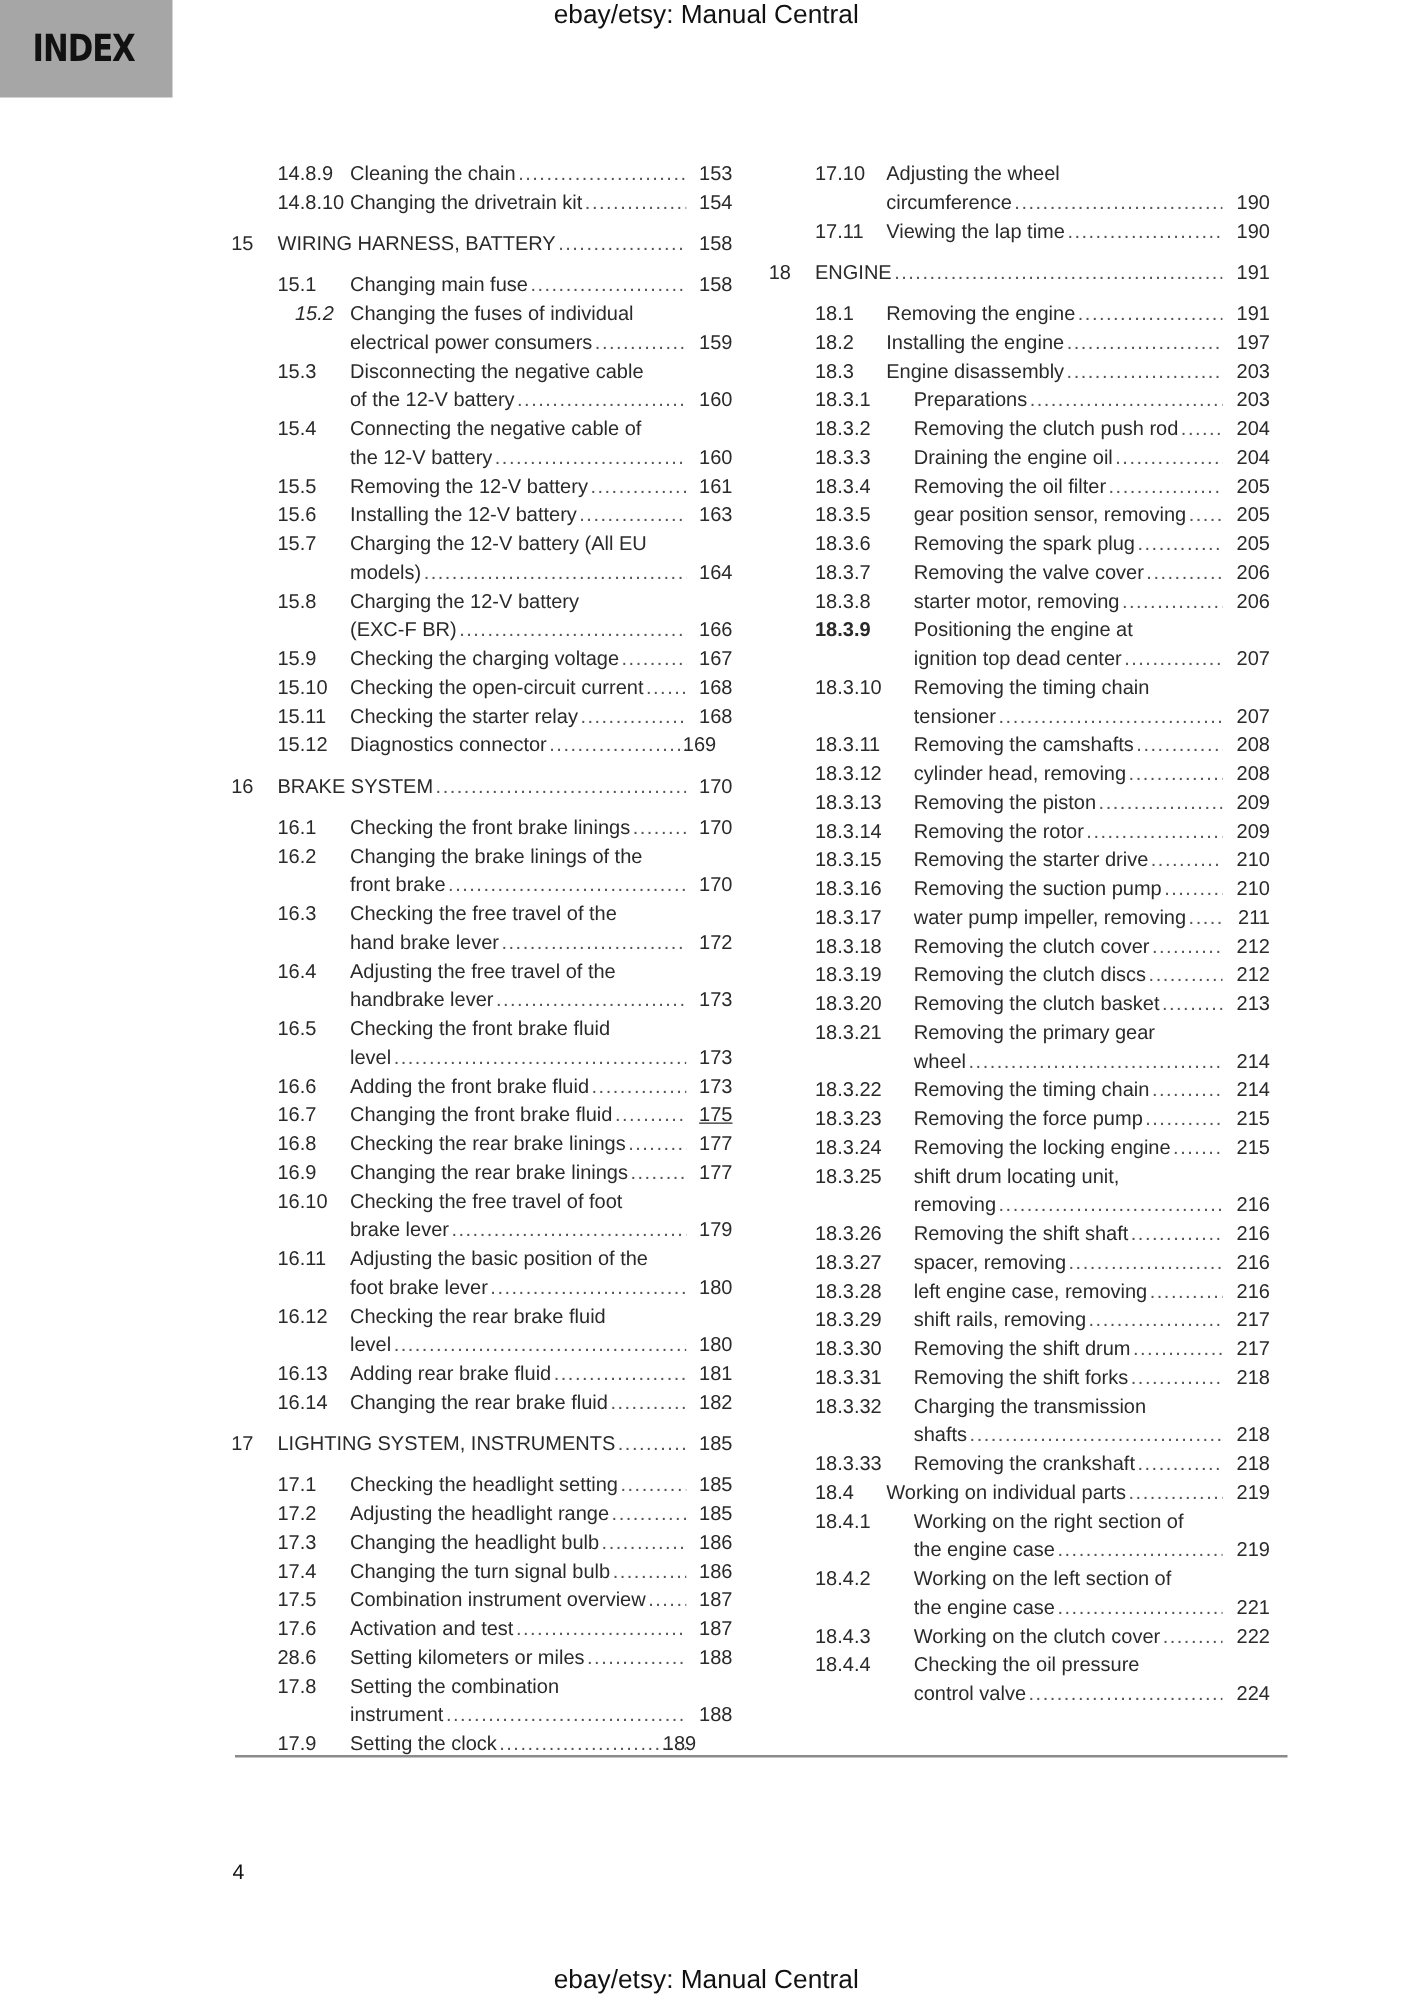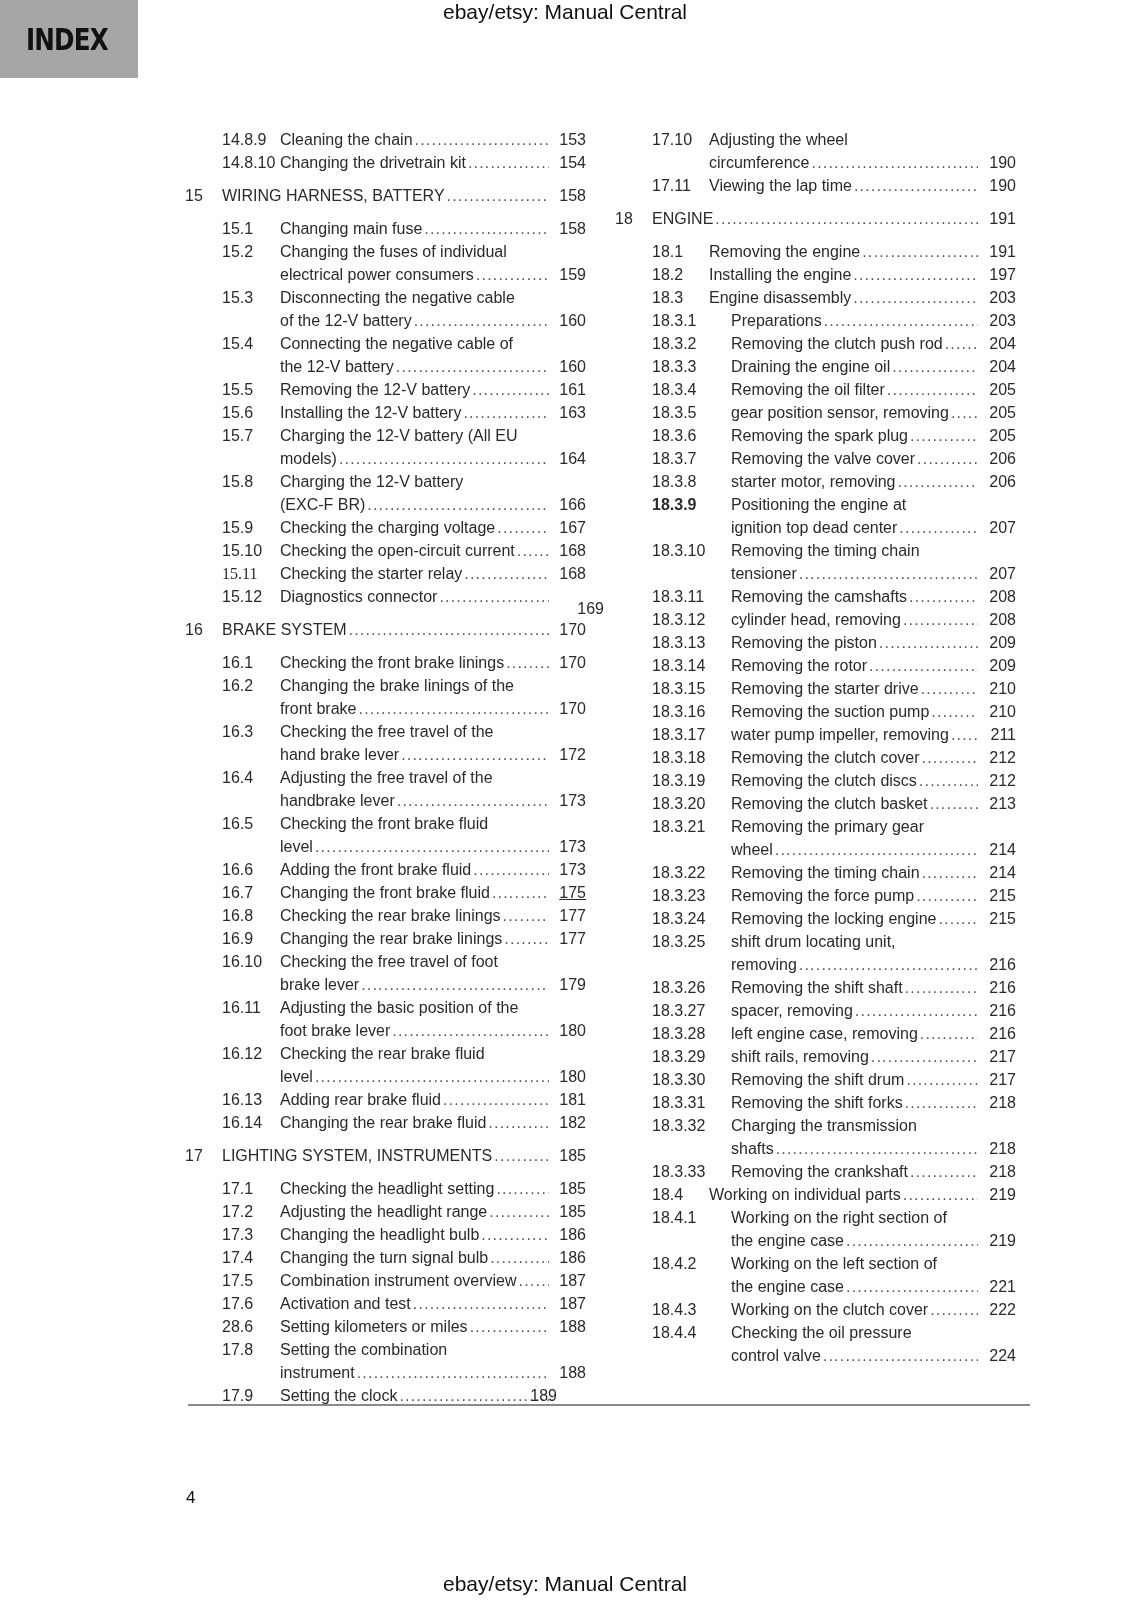--- a/index.html
+++ b/index.html
@@ -43,21 +43,21 @@
       <span class="num" style="left: 185px;">15</span>
       <span class="title" style="left: 222px; top: 0px; width: 327px;"><span class="t">WIRING HARNESS, BATTERY</span><span style="letter-spacing: 1.2px; color: rgb(85, 85, 85);">........................................................................................................................</span></span>
       <span class="page" style="left: 550px; top: 0px;">158</span>
     </div>
     <div class="entry" style="left: 0px; top: 219px;">
       <span class="num" style="left: 222px;">15.1</span>
       <span class="title" style="left: 280px; top: 0px; width: 269px;"><span class="t">Changing main fuse</span><span style="letter-spacing: 1.2px; color: rgb(85, 85, 85);">........................................................................................................................</span></span>
       <span class="page" style="left: 550px; top: 0px;">158</span>
     </div>
     <div class="entry" style="left: 0px; top: 242px;">
-      <span class="num" style="left: 222px;">15.2</span>
+      <span class="num" style="left: 236px; font-style: italic;">15.2</span>
       <span class="title" style="left: 280px; top: 0px; width: 306px;"><span class="t">Changing the fuses of individual</span></span>
       <span class="title" style="left: 280px; top: 23px; width: 269px;"><span class="t">electrical power consumers</span><span style="letter-spacing: 1.2px; color: rgb(85, 85, 85);">........................................................................................................................</span></span>
       <span class="page" style="left: 550px; top: 23px;">159</span>
     </div>
     <div class="entry" style="left: 0px; top: 288px;">
       <span class="num" style="left: 222px;">15.3</span>
       <span class="title" style="left: 280px; top: 0px; width: 306px;"><span class="t">Disconnecting the negative cable</span></span>
       <span class="title" style="left: 280px; top: 23px; width: 269px;"><span class="t">of the 12-V battery</span><span style="letter-spacing: 1.2px; color: rgb(85, 85, 85);">........................................................................................................................</span></span>
       <span class="page" style="left: 550px; top: 23px;">160</span>
     </div>
@@ -93,28 +93,28 @@
       <span class="num" style="left: 222px;">15.9</span>
       <span class="title" style="left: 280px; top: 0px; width: 269px;"><span class="t">Checking the charging voltage</span><span style="letter-spacing: 1.2px; color: rgb(85, 85, 85);">........................................................................................................................</span></span>
       <span class="page" style="left: 550px; top: 0px;">167</span>
     </div>
     <div class="entry" style="left: 0px; top: 541px;">
       <span class="num" style="left: 222px;">15.10</span>
       <span class="title" style="left: 280px; top: 0px; width: 269px;"><span class="t">Checking the open-circuit current</span><span style="letter-spacing: 1.2px; color: rgb(85, 85, 85);">........................................................................................................................</span></span>
       <span class="page" style="left: 550px; top: 0px;">168</span>
     </div>
     <div class="entry" style="left: 0px; top: 564px;">
-      <span class="num" style="left: 222px; font-family: Liberation Serif, serif;">15.11</span>
+      <span class="num" style="left: 222px;">15.11</span>
       <span class="title" style="left: 280px; top: 0px; width: 269px;"><span class="t">Checking the starter relay</span><span style="letter-spacing: 1.2px; color: rgb(85, 85, 85);">........................................................................................................................</span></span>
       <span class="page" style="left: 550px; top: 0px;">168</span>
     </div>
     <div class="entry" style="left: 0px; top: 587px;">
       <span class="num" style="left: 222px;">15.12</span>
       <span class="title" style="left: 280px; top: 0px; width: 269px;"><span class="t">Diagnostics connector</span><span style="letter-spacing: 1.2px; color: rgb(85, 85, 85);">........................................................................................................................</span></span>
-      <span class="page" style="left: 568px; top: 0px; margin-top: 12px;">169</span>
+      <span class="page" style="left: 537px; top: 0px;">169</span>
     </div>
     <div class="entry" style="left: 0px; top: 620px;">
       <span class="num" style="left: 185px;">16</span>
       <span class="title" style="left: 222px; top: 0px; width: 327px;"><span class="t">BRAKE SYSTEM</span><span style="letter-spacing: 1.2px; color: rgb(85, 85, 85);">........................................................................................................................</span></span>
       <span class="page" style="left: 550px; top: 0px;">170</span>
     </div>
     <div class="entry" style="left: 0px; top: 653px;">
       <span class="num" style="left: 222px;">16.1</span>
       <span class="title" style="left: 280px; top: 0px; width: 269px;"><span class="t">Checking the front brake linings</span><span style="letter-spacing: 1.2px; color: rgb(85, 85, 85);">........................................................................................................................</span></span>
       <span class="page" style="left: 550px; top: 0px;">170</span>

